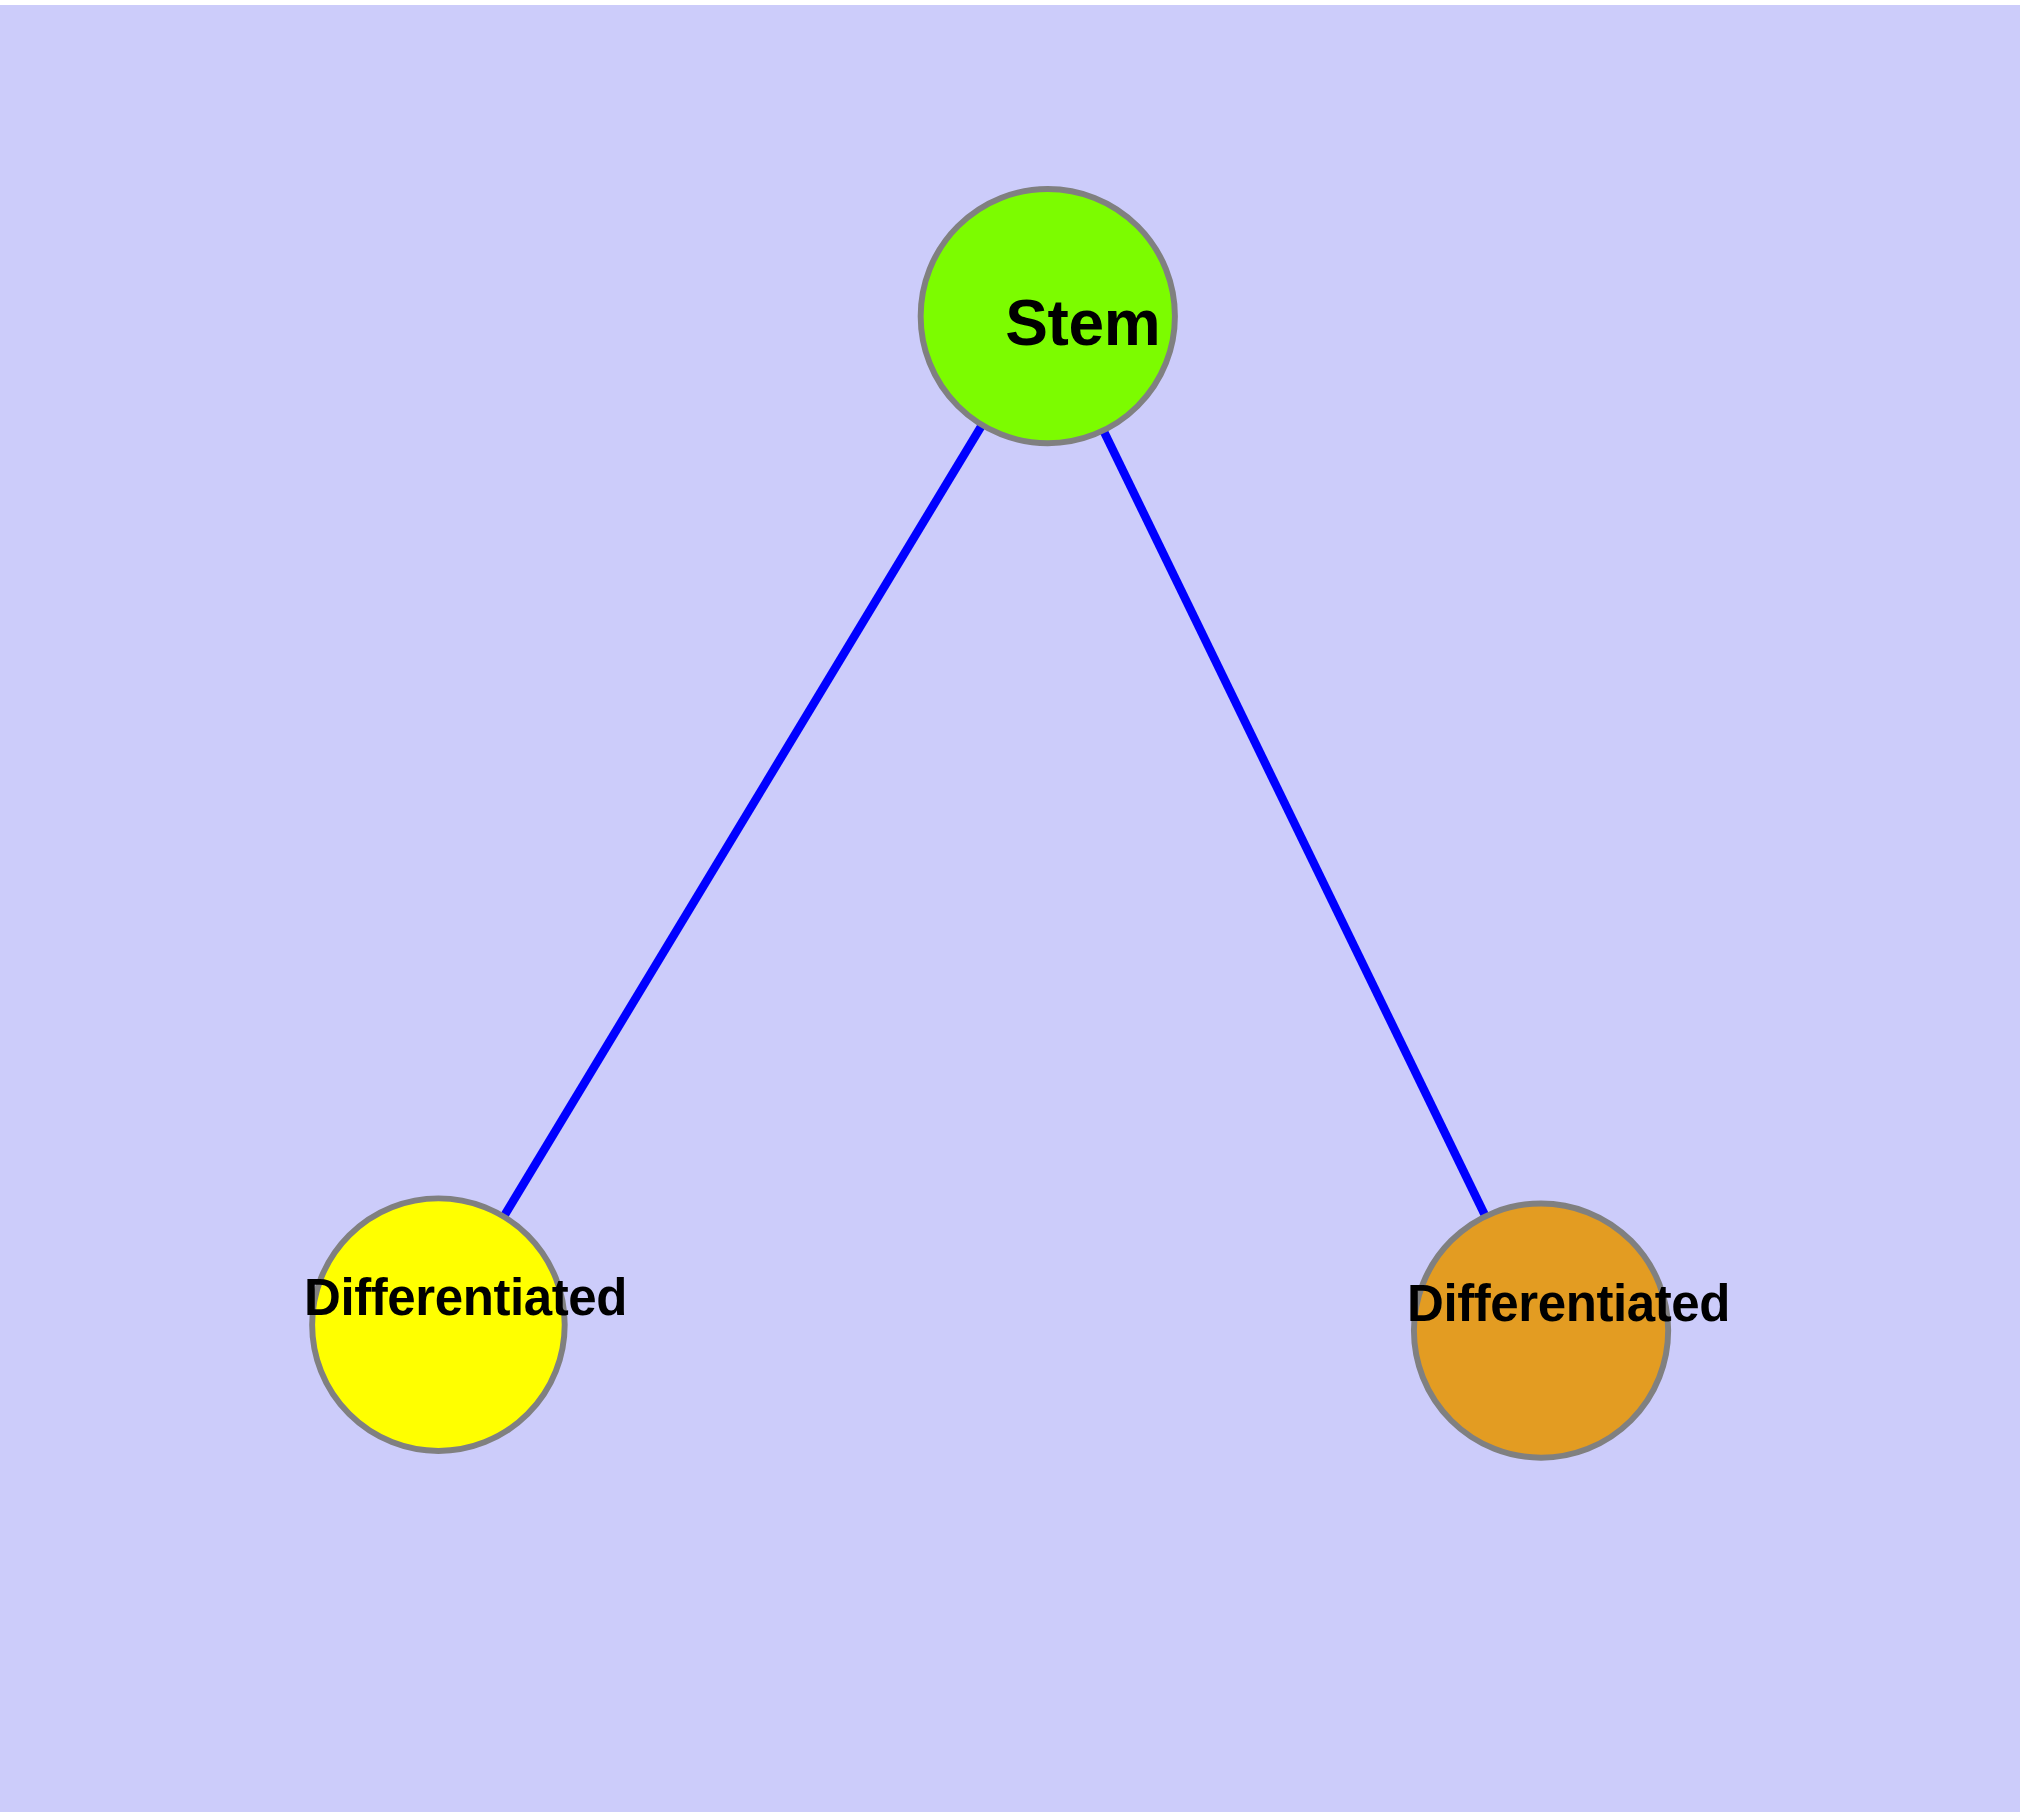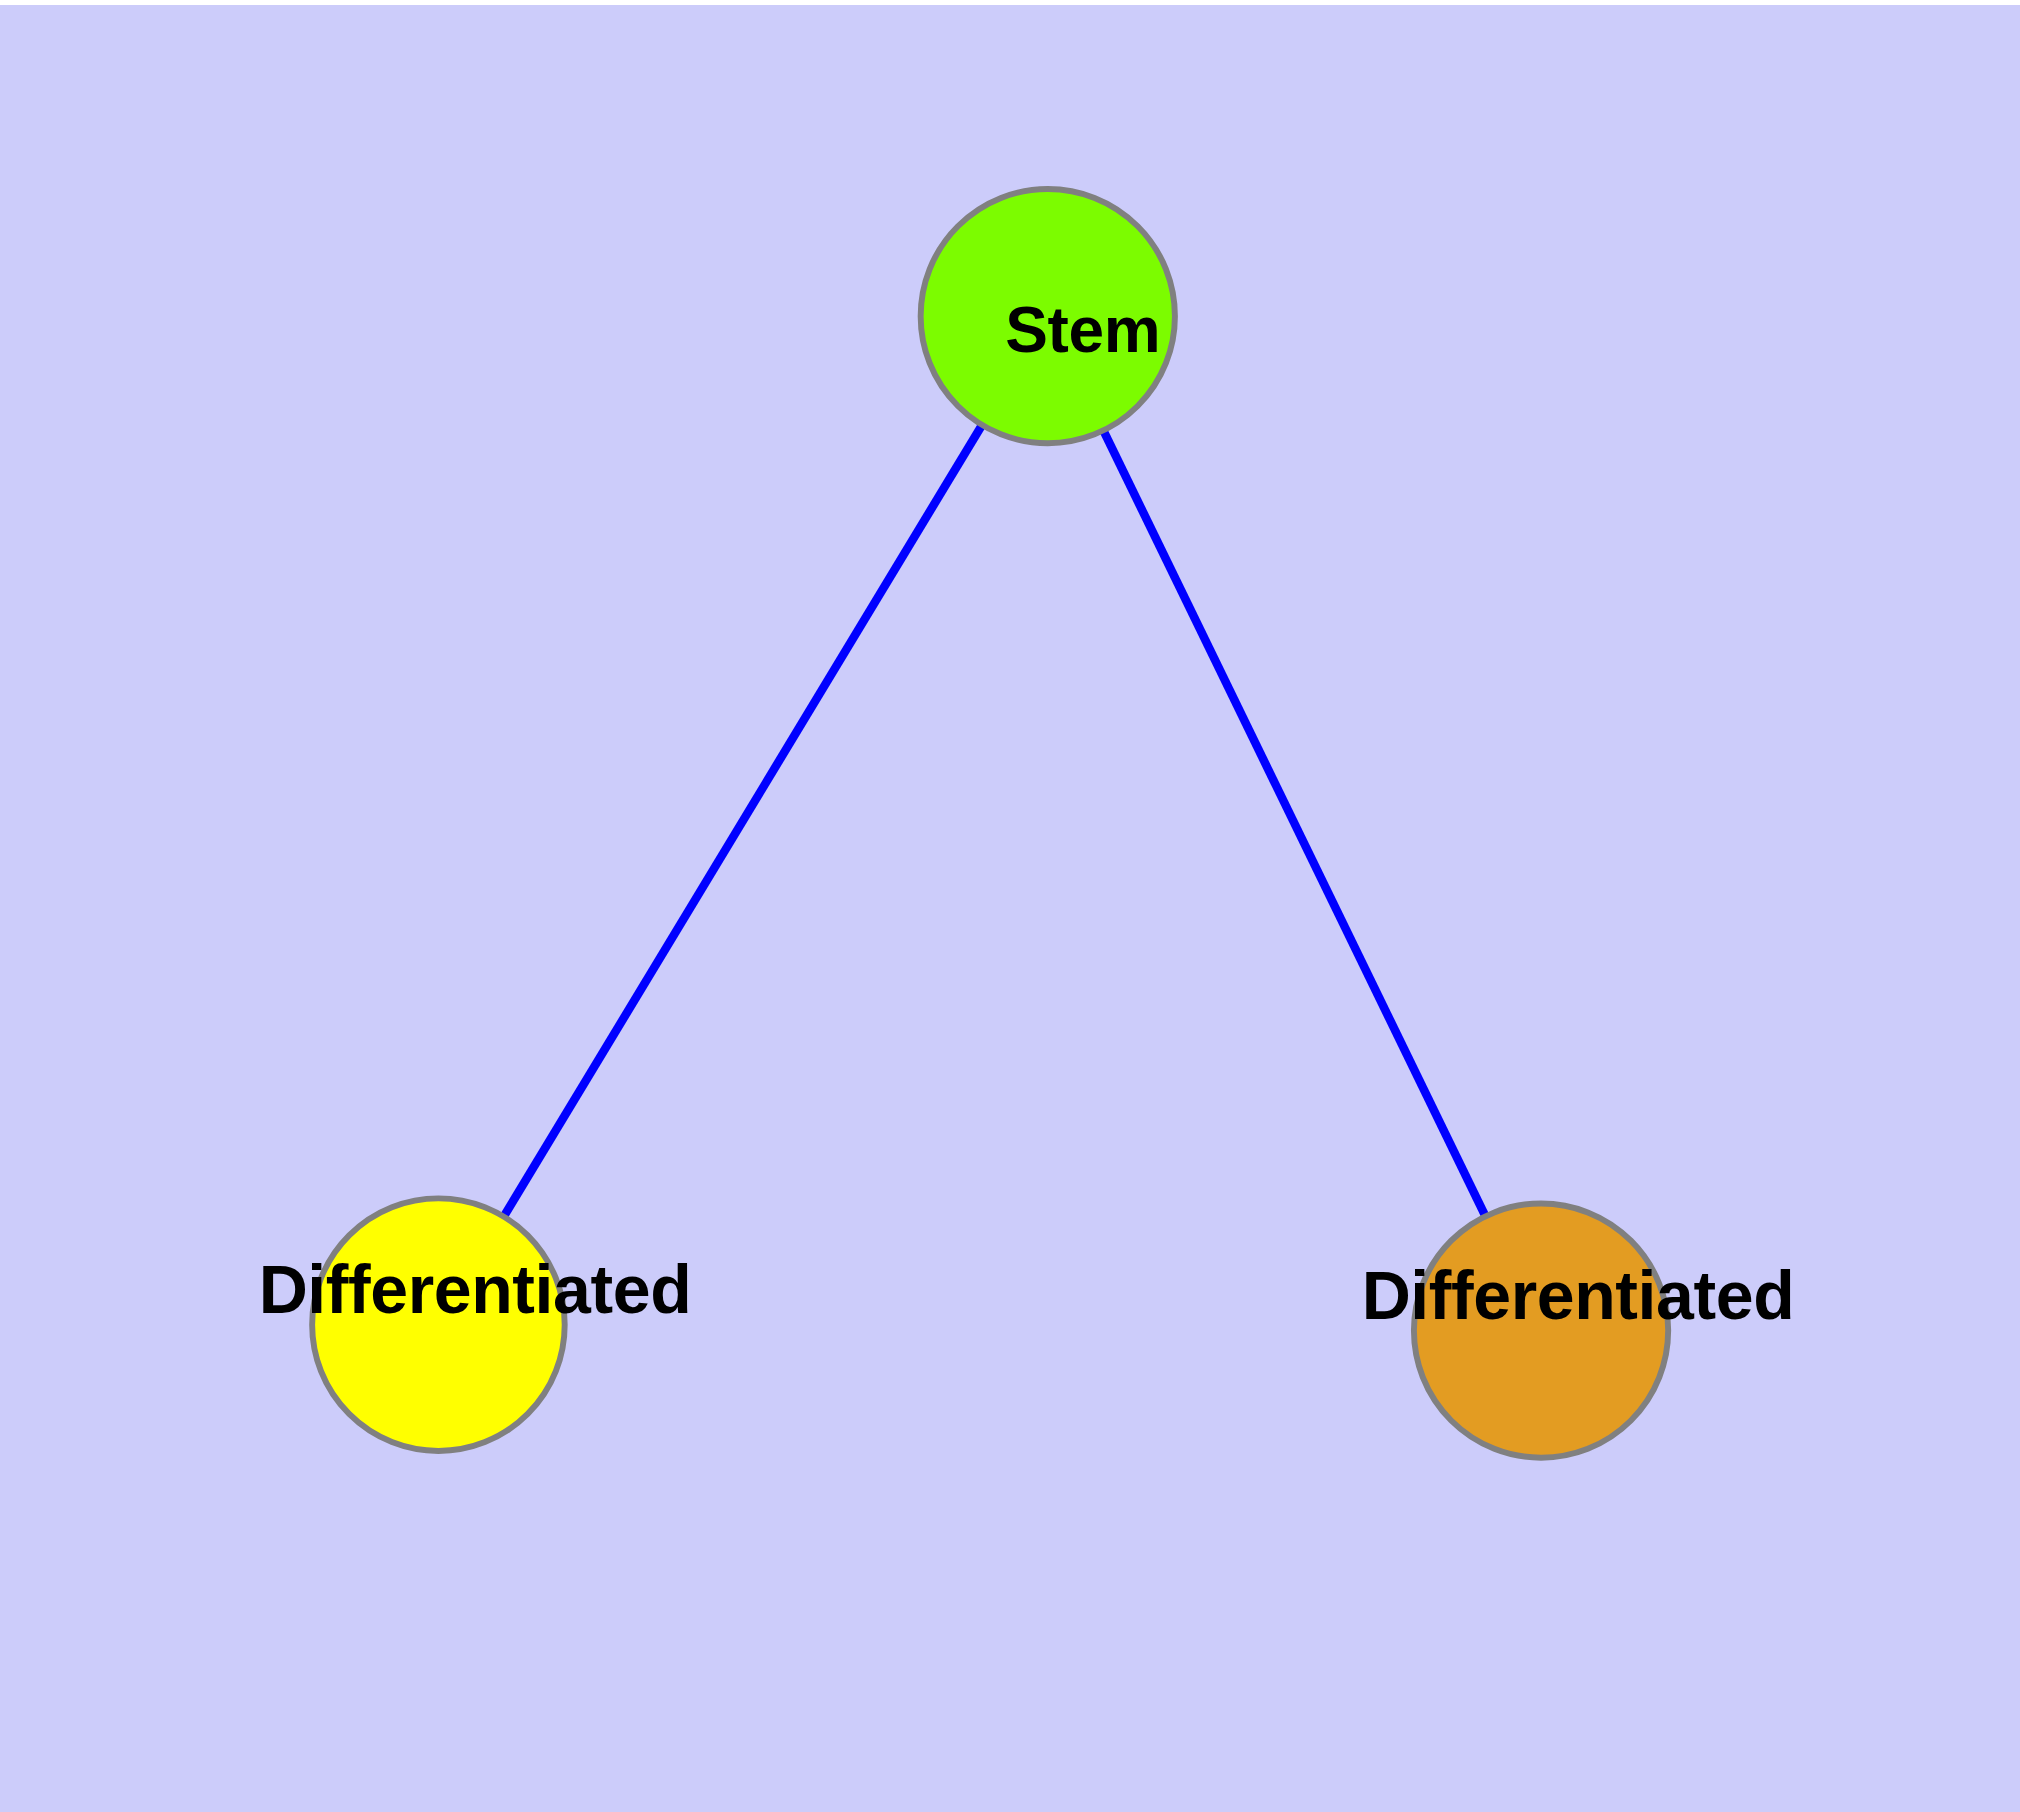--- a/index.html
+++ b/index.html
@@ -42,21 +42,21 @@
     white-space: pre;
     line-height: 1.06;
     letter-spacing: -0.4px;
     pointer-events: none;
     transform: translate(-50%, -50%);
   }
   .label-stem {
     font-size: 64px;
   }
   .label-two-line {
-    font-size: 68px;
+    font-size: 51px;
   }
 </style>
 </head>
 <body>
 
 <div id="canvas">
 
   <div id="bg-rect" style="background: rgb(204, 204, 250);"></div>
 
   <svg id="graph-svg" viewBox="0 0 2384 2138">
@@ -66,21 +66,21 @@
       <line class="edge" id="edge-1" x1="1236" y1="373" x2="1818" y2="1570" stroke="#0000ff" stroke-width="10"></line>
     </g>
 
     <g>
       <circle class="node" id="node-0" cx="1236" cy="373" r="150" fill="#7cfc00" stroke="#808080" stroke-width="7"></circle>
       <circle class="node" id="node-1" cx="517" cy="1563" r="149" fill="#ffff00" stroke="#808080" stroke-width="7"></circle>
       <circle class="node" id="node-2" cx="1818" cy="1570" r="150" fill="#e39c22" stroke="#808080" stroke-width="7"></circle>
     </g>
   </svg>
 
-  <div class="node-label label-stem" id="label-0" style="left: 1048px; top: 331px;">
+  <div class="node-label label-stem" id="label-0" style="left: 1048px; top: 324px;">
     <span>Stem</span>
   </div>
 
   <div class="node-label label-two-line" id="label-1" style="left: 438px; top: 1325px;">
     <span>Differentiated</span><br>
   </div>
 
   <div class="node-label label-two-line" id="label-2" style="left: 1541px; top: 1331px;">
     <span>Differentiated</span><br>
   </div>

